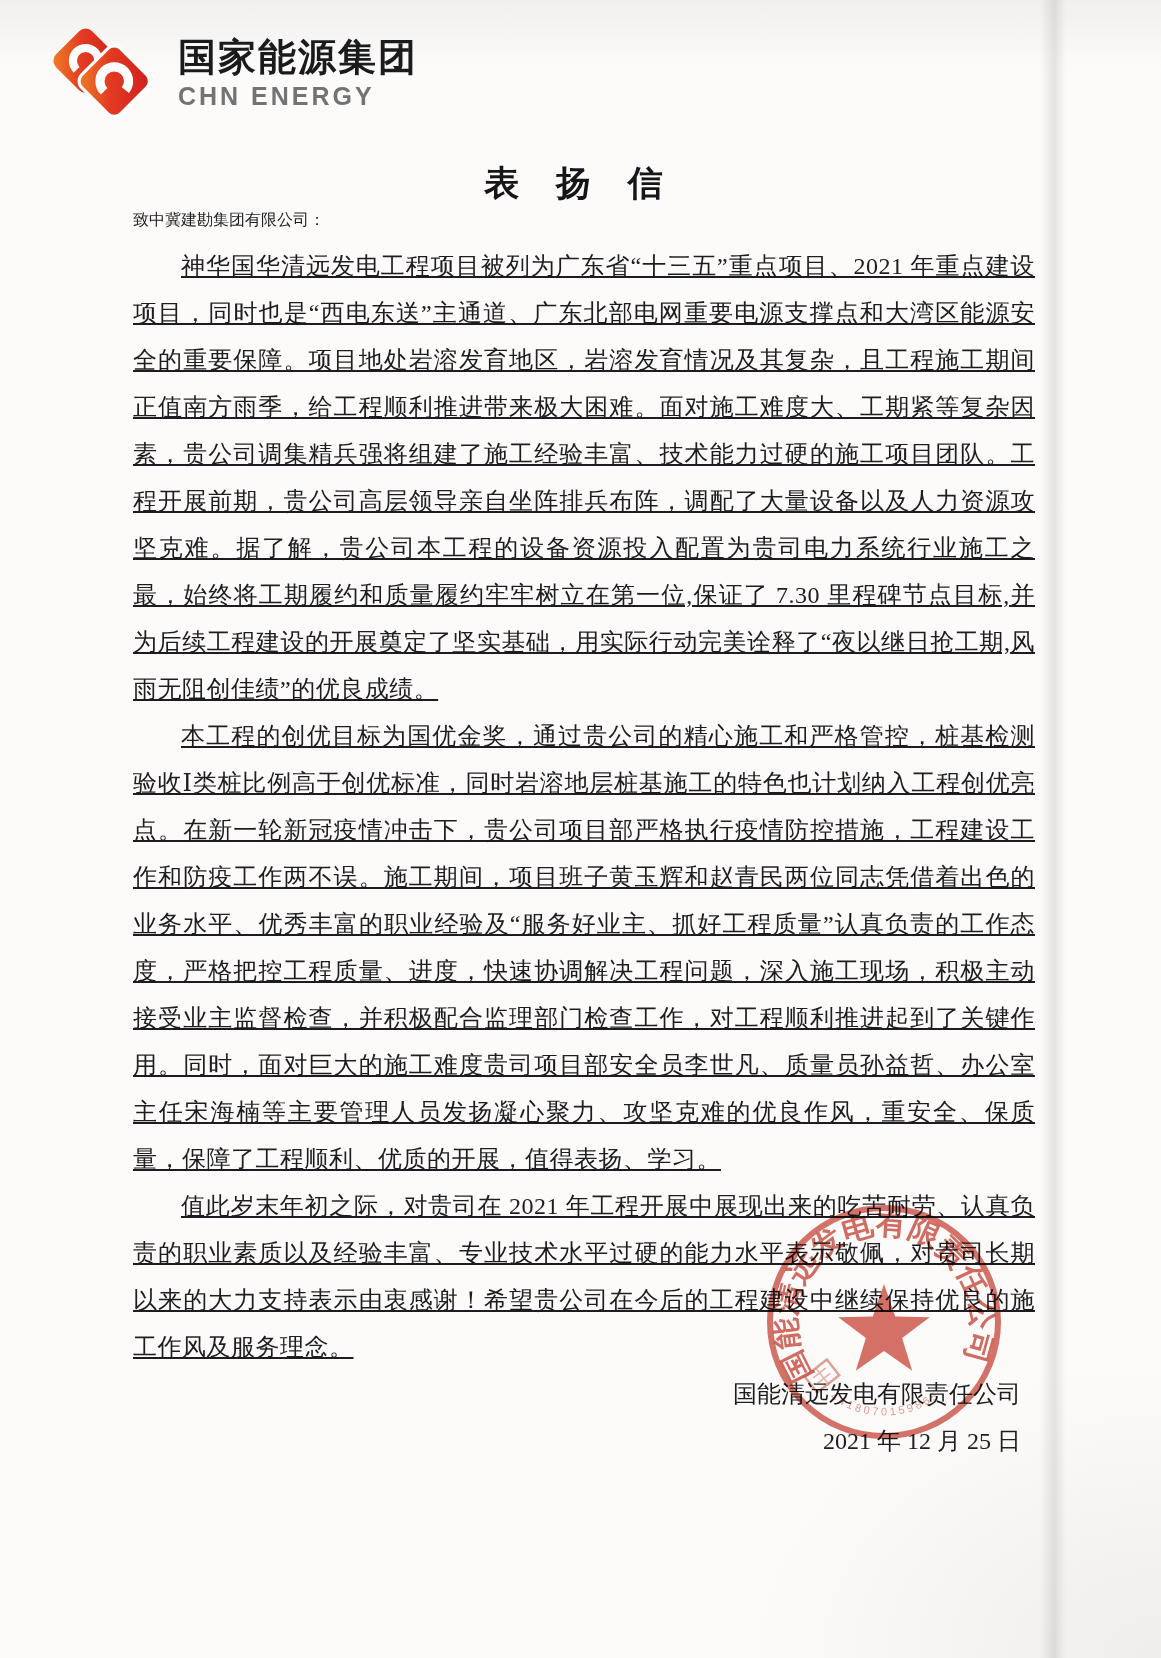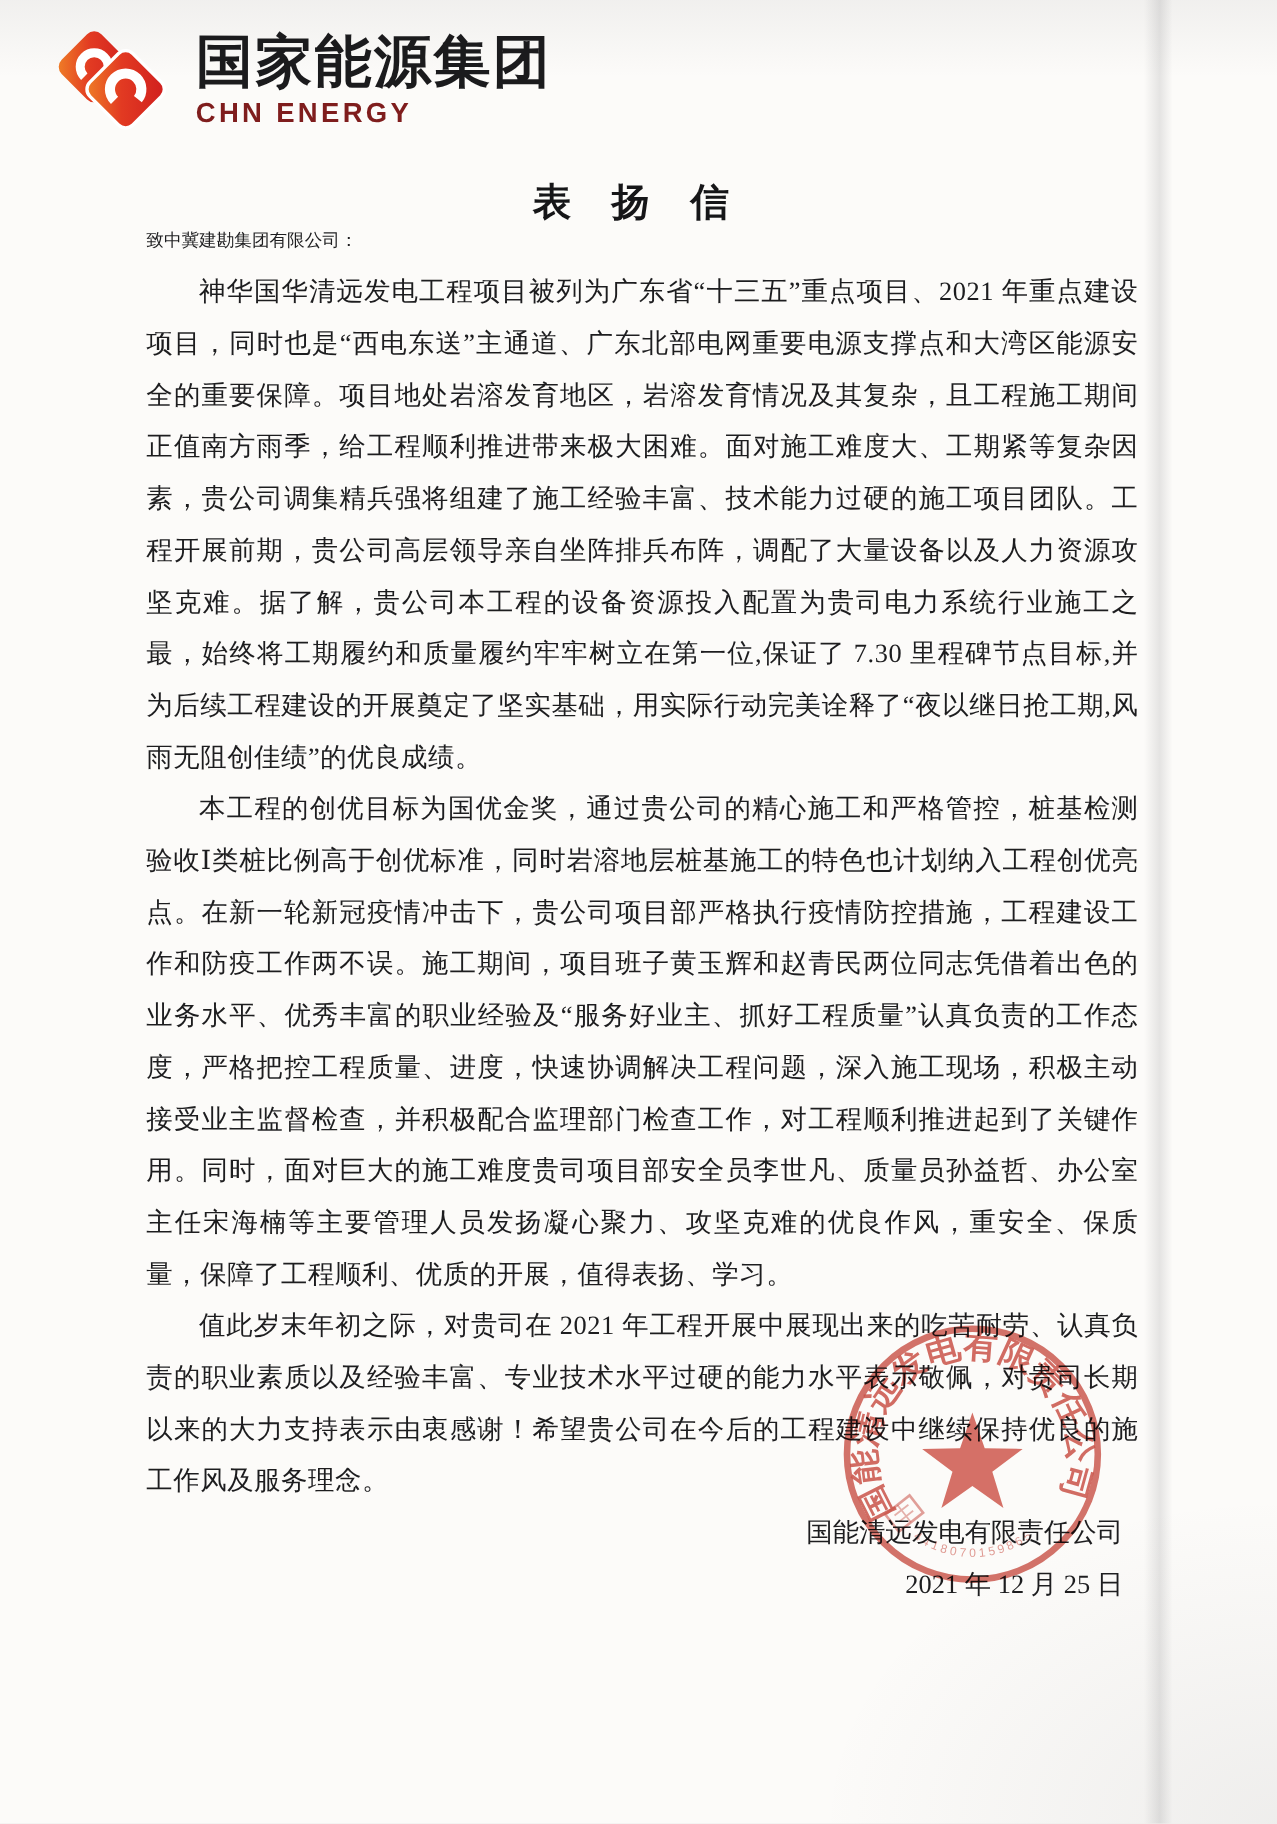--- a/index.html
+++ b/index.html
@@ -29,44 +29,45 @@
   }
   
   .logo-row{
     position:absolute;left:44px;top:24px;
     display:flex;align-items:center;gap:16px;
   }
   .logo-mark{width:118px;height:98px;flex:0 0 auto;}
   .logo-text{display:flex;flex-direction:column;line-height:1;}
   .logo-zh{
     font-family:"Liberation Sans","DejaVu Sans",sans-serif;
-    font-weight:700;font-size:52px;letter-spacing:2px;color:#1b1b1d;
+    font-weight:700;font-size:38px;letter-spacing:2px;color:#1b1b1d;
   }
   .logo-en{
     font-family:"Liberation Sans","DejaVu Sans",sans-serif;
-    font-weight:700;font-size:25px;letter-spacing:3px;color:#7f1d1d;margin-top:8px;
+    font-weight:700;font-size:25px;letter-spacing:3px;color:#737373;margin-top:8px;
   }
   
   .title{
     margin:22px 0 0 0;
     text-align:center;
     font-size:35px;font-weight:700;letter-spacing:14px;
     color:#161618;
   }
   .content{
     position:absolute;left:133px;top:196px;width:902px;
   }
   .salutation{
     margin:0;font-size:16px;line-height:47px;
   }
   .para{
     margin:0;font-size:24px;line-height:47px;
     text-align:justify;text-justify:inter-ideograph;
     text-indent:2em;
     letter-spacing:.5px;
+    text-decoration:underline;
   }
   .signature,.date{
     margin:0;font-size:24px;line-height:47px;
     text-align:right;padding-right:14px;
   }
   
   .seal{
     position:absolute;left:758px;top:1196px;width:252px;height:252px;
     mix-blend-mode:multiply;opacity:.88;
     pointer-events:none;

